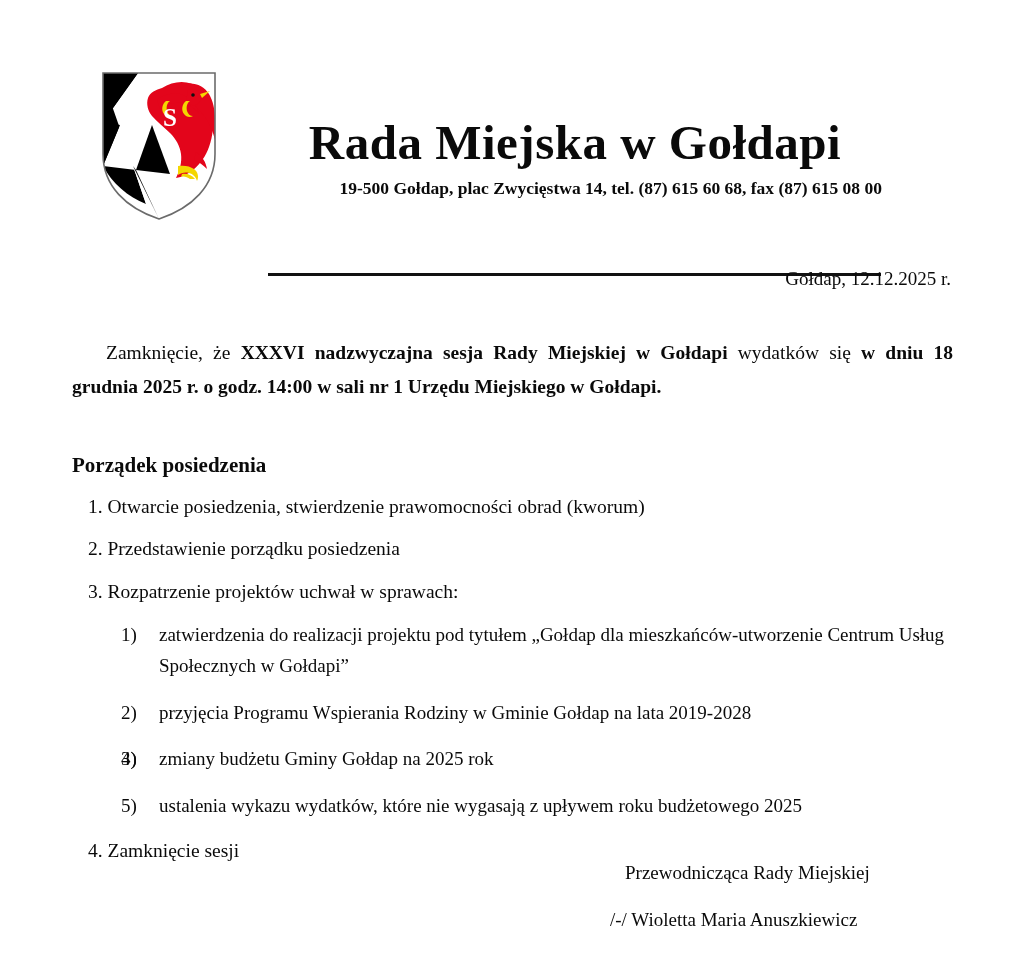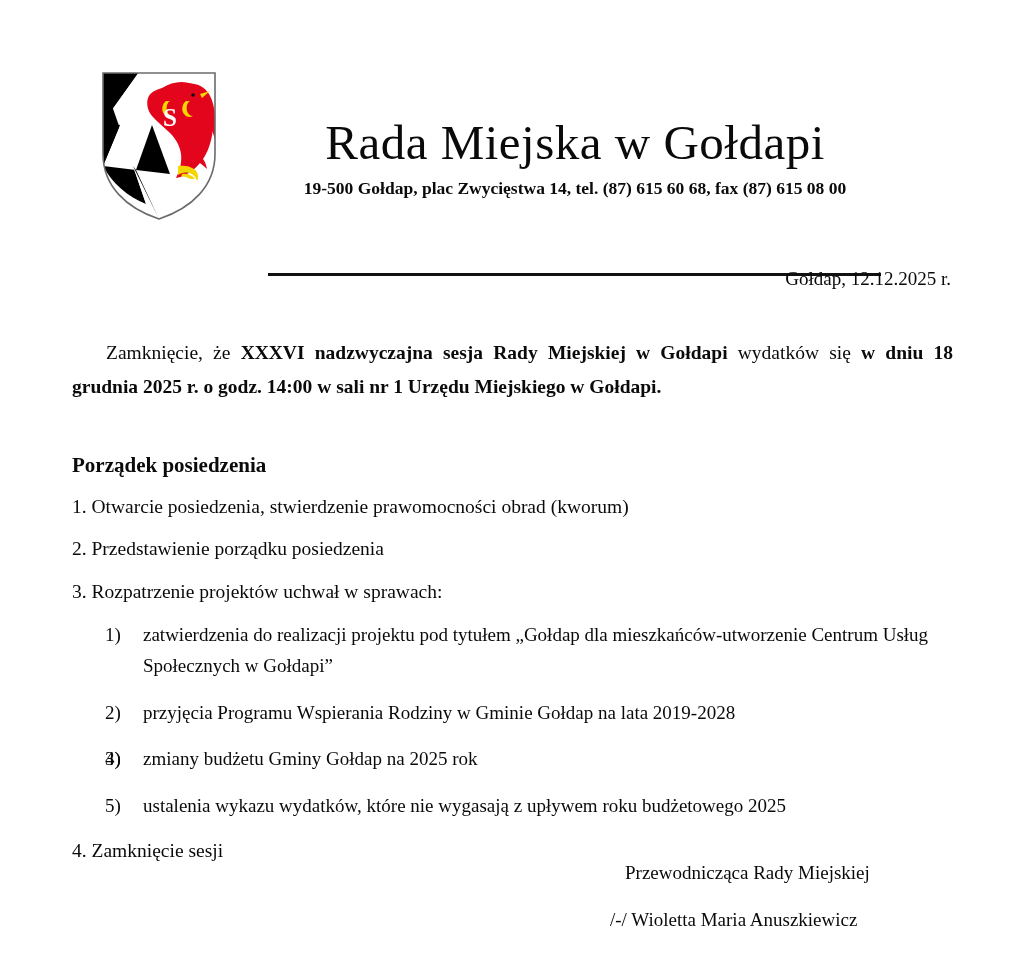--- a/index.html
+++ b/index.html
@@ -35,31 +35,31 @@
   .crest svg { display: block; width: 118px; height: 152px; }
 
   .masthead {
     position: absolute;
     left: 268px;
     top: 0;
     width: 614px;
   }
   .org-title {
     font-size: 49px;
-    font-weight: normal;
+    font-weight: bold;
     letter-spacing: 0.5px;
     text-align: center;
     line-height: 1.12;
     margin: 56px 0 0 0;
     white-space: nowrap;
   }
   .org-address {
     font-size: 17.5px;
     font-weight: bold;
-    text-align: center;
+    text-align: right;
     margin-top: 7px;
     white-space: nowrap;
   }
   .rule {
     position: absolute;
     left: 268px;
     top: 213px;
     width: 613px;
     height: 3px;
     background: #111111;
@@ -92,21 +92,21 @@
     font-weight: bold;
     margin: 50px 0 0 0;
   }
   ol.agenda {
     list-style: none;
     margin: 16px 0 0 0;
     padding: 0;
     font-size: 19.5px;
   }
   ol.agenda > li {
-    margin: 0 0 16px 0;
+    margin: 0 0 16px 16px;
     line-height: 1.35;
   }
   .num { display: inline-block; }
   ol.subagenda {
     list-style: none;
     margin: 15px 0 0 0;
     padding: 0 0 0 33px;
     font-size: 19px;
   }
   ol.subagenda > li {

